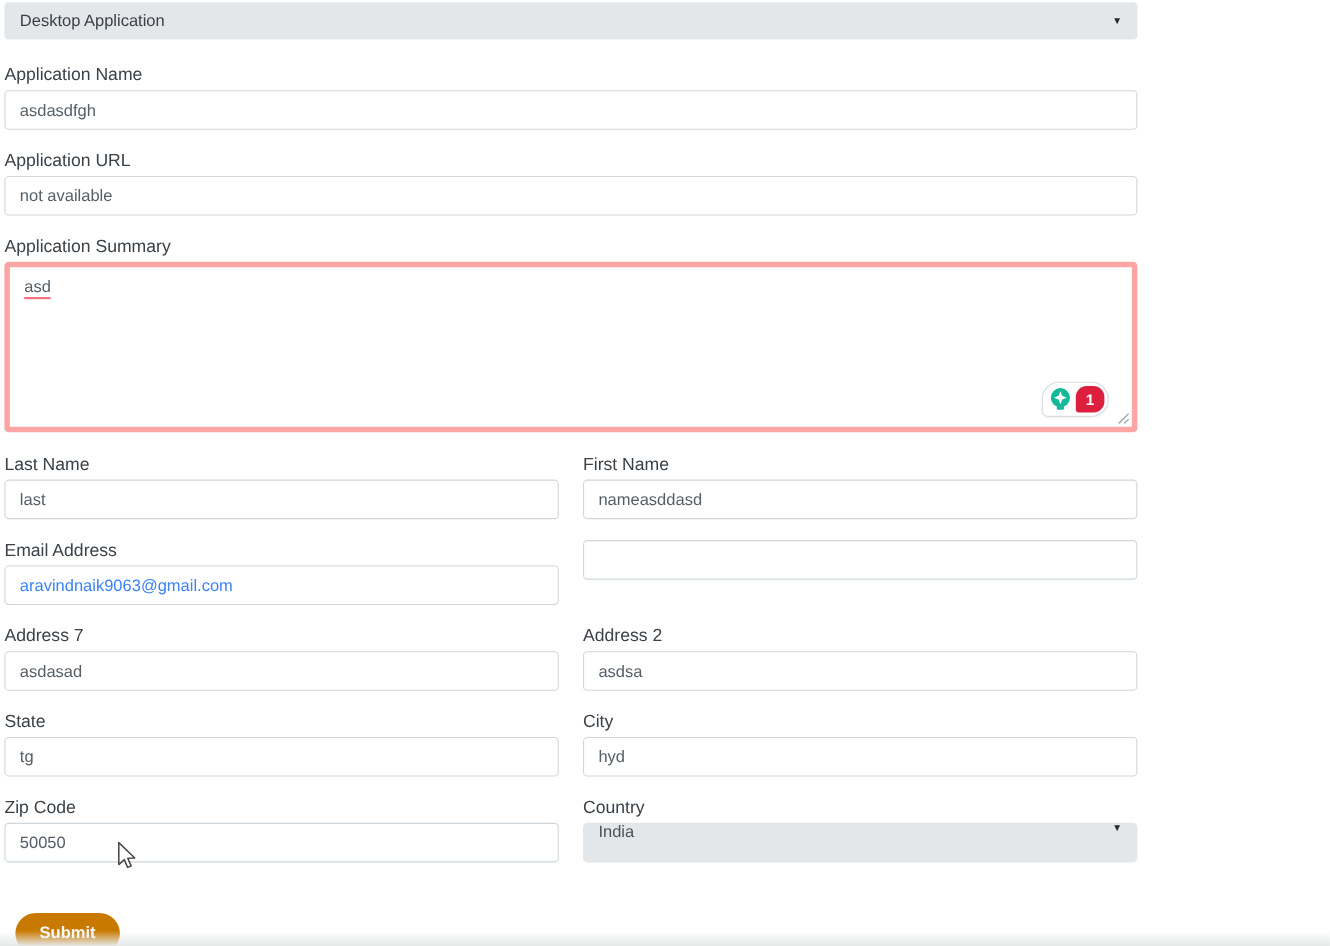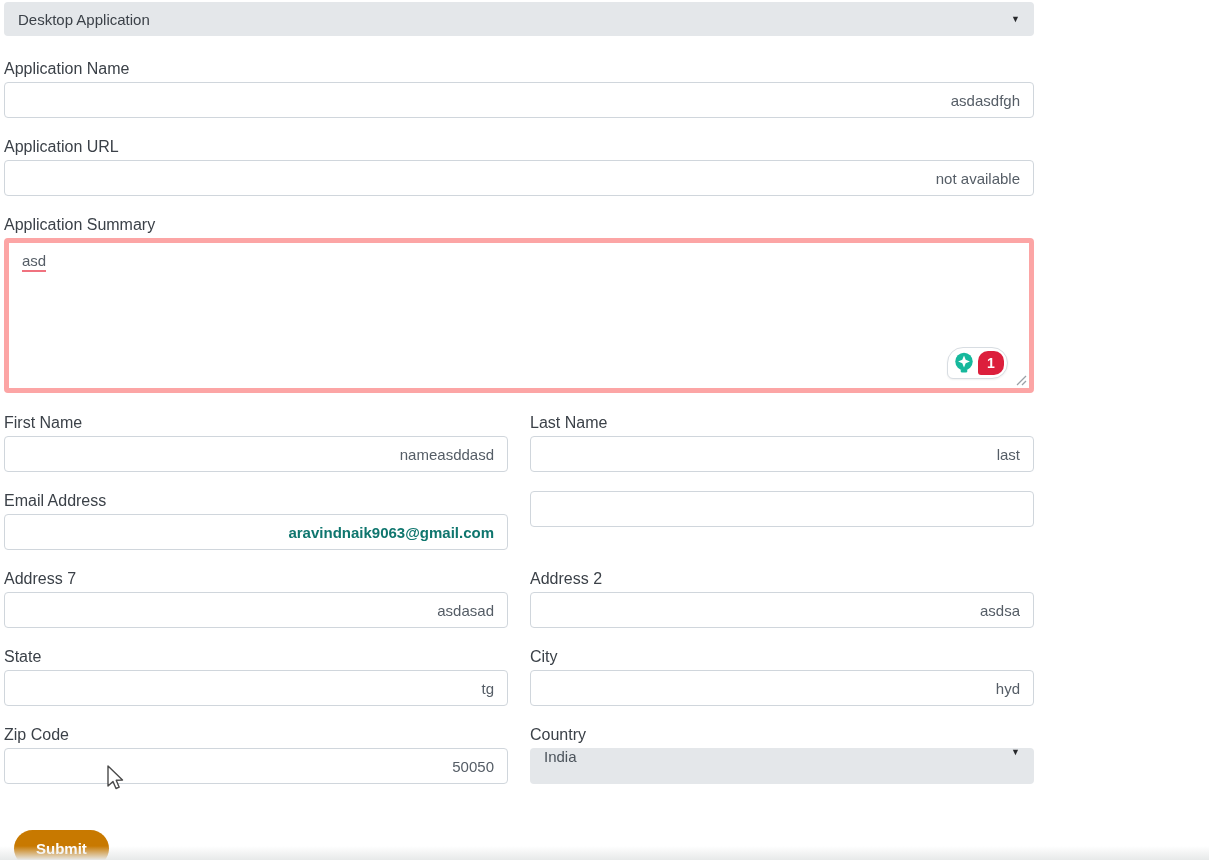--- a/index.html
+++ b/index.html
@@ -50,23 +50,22 @@
     width: 100%;
     height: 36px;
     border: 1px solid #d0d6dc;
     border-radius: 4px;
     padding: 0 13px;
     font-size: 15px;
     color: #555d66;
     background: #ffffff;
     font-family: "Liberation Sans", sans-serif;
     outline: none;
-    text-align: right;
-  }
-  .text-input.muted { color: #0f766e; font-weight: bold; }
+  }
+  .text-input.muted { color: #3b82f6; }
   .textarea-box {
     position: relative;
     width: 100%;
     height: 155px;
     border: 5px solid #fca5a5;
     border-radius: 4px;
     padding: 9px 13px;
     font-size: 15px;
     color: #555d66;
     background: #ffffff;
@@ -195,26 +194,26 @@
 
         <svg class="resize-grip" viewBox="0 0 11 11">
           <line x1="10" y1="1" x2="1" y2="10" stroke="#9aa0a6" stroke-width="1.2"></line>
           <line x1="10" y1="6" x2="6" y2="10" stroke="#9aa0a6" stroke-width="1.2"></line>
         </svg>
       </div>
     </div>
 
     <div class="grid">
       <div class="field">
+        <label>Last Name</label>
+        <input class="text-input" type="text" value="last" style="">
+      </div>
+      <div class="field">
         <label>First Name</label>
         <input class="text-input" type="text" value="nameasddasd" style="">
-      </div>
-      <div class="field">
-        <label>Last Name</label>
-        <input class="text-input" type="text" value="last" style="">
       </div>
 
       <div class="field">
         <label>Email Address</label>
         <input class="text-input muted" type="text" value="aravindnaik9063@gmail.com" style="">
       </div>
       <div class="field">
         <input class="text-input" type="text" value="" style="">
       </div>
 

